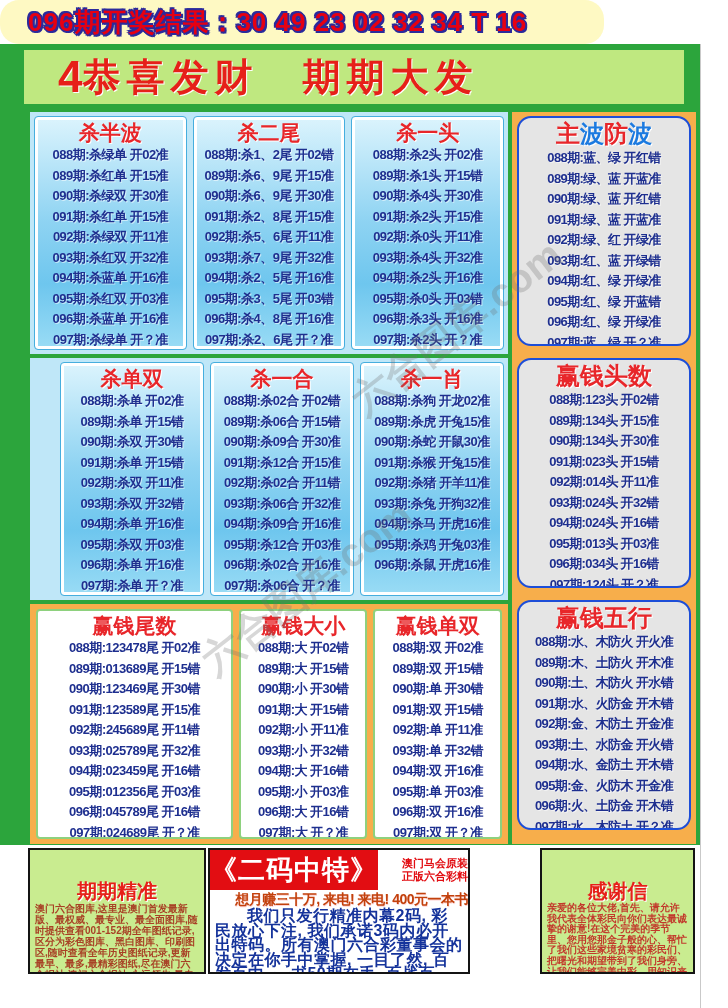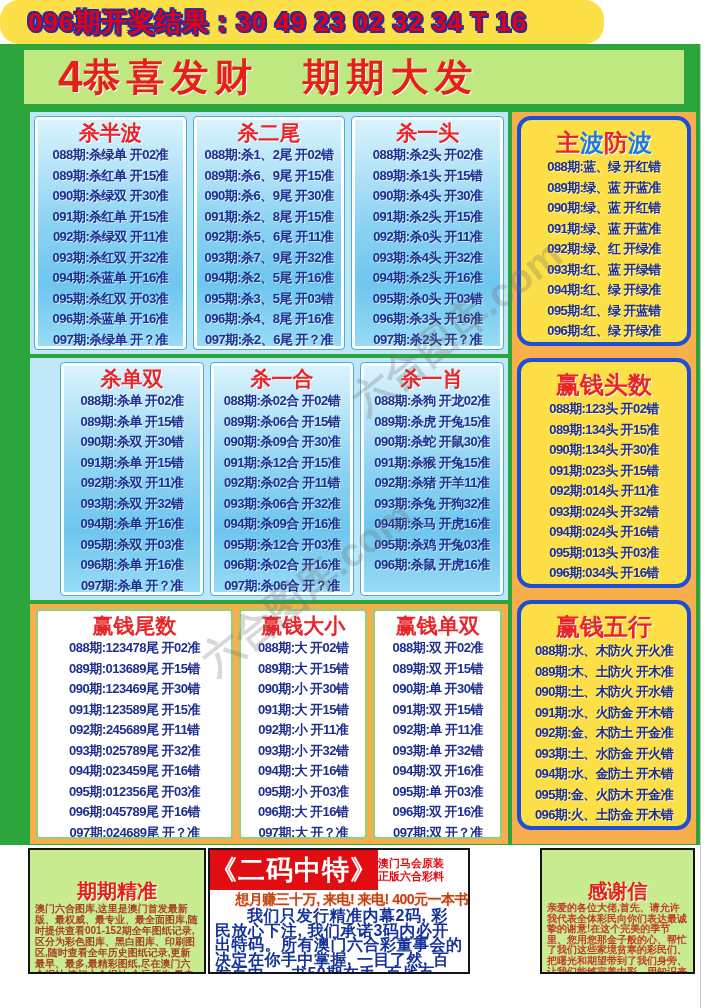--- a/index.html
+++ b/index.html
@@ -1,19 +1,19 @@
 <!DOCTYPE html>
 <html><head>
 <meta charset="utf-8">
 <style>
   html,body{margin:0;padding:0;}
   body{width:728px;height:1008px;background:#ffffff;font-family:"Liberation Sans","DejaVu Sans",sans-serif;position:relative;overflow:hidden;}
   .page{position:absolute;left:0;top:0;width:728px;height:1008px;}
   
-  .topbar{position:absolute;left:0;top:0;width:604px;height:44px;background:#fde047;display:flex;align-items:center;border-radius:19px;}
+  .topbar{position:absolute;left:0;top:0;width:604px;height:44px;background:#fef9c3;display:flex;align-items:center;border-radius:19px;}
   .topbar-text{padding-left:28px;font-size:26px;font-weight:900;color:#e60012;letter-spacing:1px;white-space:nowrap;
     text-shadow:-2px 0 0 #2b2b9c,2px 0 0 #2b2b9c,0 -2px 0 #2b2b9c,0 2px 0 #2b2b9c,2px 2px 0 #2b2b9c,-2px -2px 0 #2b2b9c;}
   
   .greenband{position:absolute;left:0;top:44px;width:700px;height:801px;background:#2ca53c;}
   .white-right{position:absolute;left:700px;top:44px;width:28px;height:964px;background:#fff;border-left:1px solid #c9c9c9;}
   
   .header{position:absolute;left:24px;top:50px;width:660px;height:54px;background:#bfe880;display:flex;align-items:center;}
   .header-num{margin-left:34px;font-size:44px;font-weight:900;color:#e62019;text-shadow:1px 1px 0 #fff;}
   .header-slogan{font-size:38px;font-weight:900;color:#e62019;letter-spacing:6px;white-space:nowrap;text-shadow:1px 1px 0 #ffffff;}
   
@@ -25,36 +25,36 @@
   .left3{left:30px;top:604px;width:478px;height:240px;}
   .right-strip{position:absolute;left:512px;top:112px;width:184px;height:732px;background:#f7ae4b;box-sizing:border-box;padding:4px 5px;}
   
   .panel-blue{flex:1 1 0;border:1px solid #46aede;box-shadow:inset 0 0 0 3px #ffffff;border-radius:4px;
     background:linear-gradient(180deg,#dcf4fd 0%,#8ed3f2 45%,#6ec6ee 72%,#9adcf5 100%);text-align:center;padding-top:3px;box-sizing:border-box;overflow:hidden;}
   .ptitle{font-size:21px;font-weight:900;color:#e8262a;line-height:25px;text-shadow:1px 1px 0 #ffffff;white-space:nowrap;}
   .row{font-size:13px;font-weight:bold;color:#1e2f8f;line-height:20.5px;white-space:nowrap;letter-spacing:-0.5px;text-shadow:1px 1px 0 rgba(255,255,255,0.55);}
   .panel-orange{background:#ffffff;border:2px solid #8ed17e;border-radius:4px;text-align:center;box-sizing:border-box;padding-top:2px;overflow:hidden;}
   .p-wide{flex:1.55 1 0;}
   .p-norm{flex:1 1 0;}
-  .rpanel{width:100%;height:230px;background:#fde047;border:4px solid #1d4ed8;border-radius:14px;text-align:center;box-sizing:border-box;margin-bottom:12px;padding-top:9px;overflow:hidden;}
+  .rpanel{width:100%;height:230px;background:#e5e5e5;border:2px solid #1d4ed8;border-radius:14px;text-align:center;box-sizing:border-box;margin-bottom:12px;padding-top:2px;overflow:hidden;}
   .rtitle{font-size:24px;font-weight:900;line-height:28px;white-space:nowrap;text-shadow:1px 1px 0 #ffffff;}
   .c-red{color:#e8262a;}
   .c-blue{color:#1b7ae0;}
   .rpanel .row{letter-spacing:-0.6px;}
   
   .bpanel{position:absolute;top:848px;height:126px;border:2px solid #141414;box-sizing:border-box;overflow:hidden;}
   .b-left{left:28px;width:178px;background:#c9ec90;padding:1px 5px;}
   .b-mid{left:208px;width:262px;background:#ffffff;}
   .b-right{left:540px;width:155px;background:#c9ec90;padding:1px 5px;}
   .btitle{text-align:center;font-size:20px;font-weight:900;color:#e62019;line-height:23px;text-shadow:1px 1px 0 #fff;margin-top:29px;}
   .bbody{font-size:10px;line-height:11px;font-weight:bold;color:#a84126;text-align:left;}
   .b-right .bbody{color:#c23a2c;line-height:10.6px;}
   .banner{height:40px;background:#e20d12;display:flex;align-items:stretch;}
   .banner-main{flex:1;color:#ffffff;font-size:27px;font-weight:900;letter-spacing:1px;text-align:center;line-height:40px;white-space:nowrap;}
-  .banner-side{width:92px;background:#ffffff;color:#e20d12;font-size:11px;font-weight:900;line-height:13px;text-align:left;display:flex;flex-direction:column;justify-content:center;}
+  .banner-side{width:92px;background:#ffffff;color:#e20d12;font-size:11px;font-weight:900;line-height:13px;text-align:right;display:flex;flex-direction:column;justify-content:center;}
   .hotline{color:#c2410c;font-weight:900;font-size:14px;text-align:right;line-height:18px;white-space:nowrap;letter-spacing:-0.5px;text-shadow:0.5px 0.5px 0 #ffd4d4;}
   .mbody{color:#15339b;font-weight:900;font-size:16px;line-height:14.5px;padding:1px 5px 0 5px;text-align:left;text-indent:2em;letter-spacing:0.5px;}
   .noterow{display:flex;justify-content:space-between;align-items:center;padding:0 4px 0 2px;}
   .note{color:#2f6cd8;font-size:10.5px;font-weight:900;white-space:nowrap;}
   .cod{color:#e8201e;font-size:14px;font-weight:900;font-style:italic;white-space:nowrap;letter-spacing:1px;}
   
   .wm{position:absolute;color:rgba(110,110,110,0.28);font-size:40px;font-weight:bold;transform:rotate(-38deg);pointer-events:none;white-space:nowrap;z-index:5;}
   .wm1{left:180px;top:560px;}
   .wm2{left:330px;top:300px;}
 </style>

